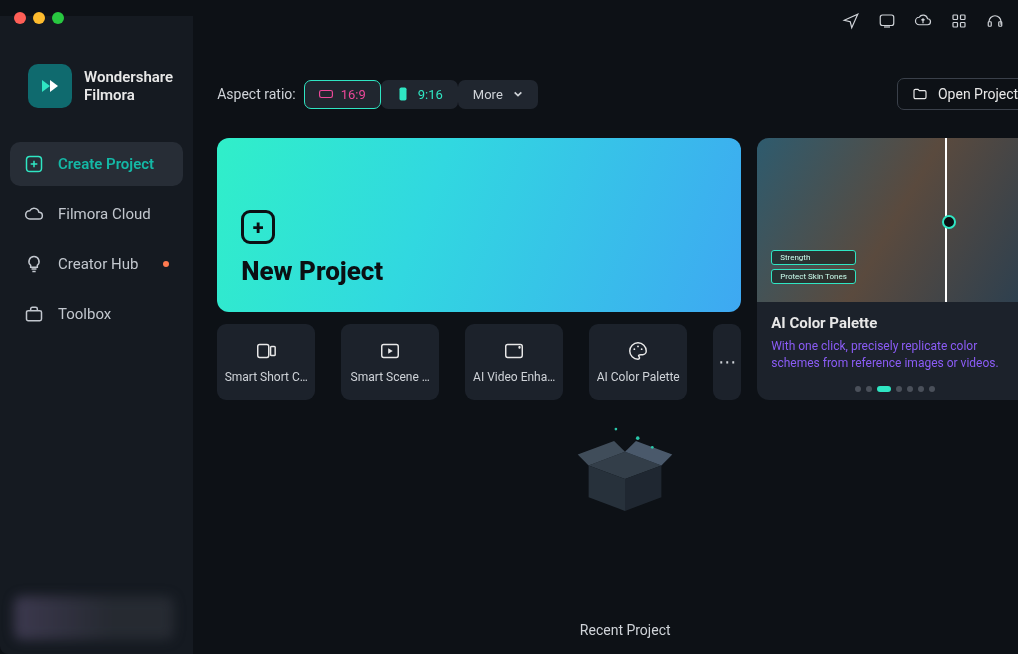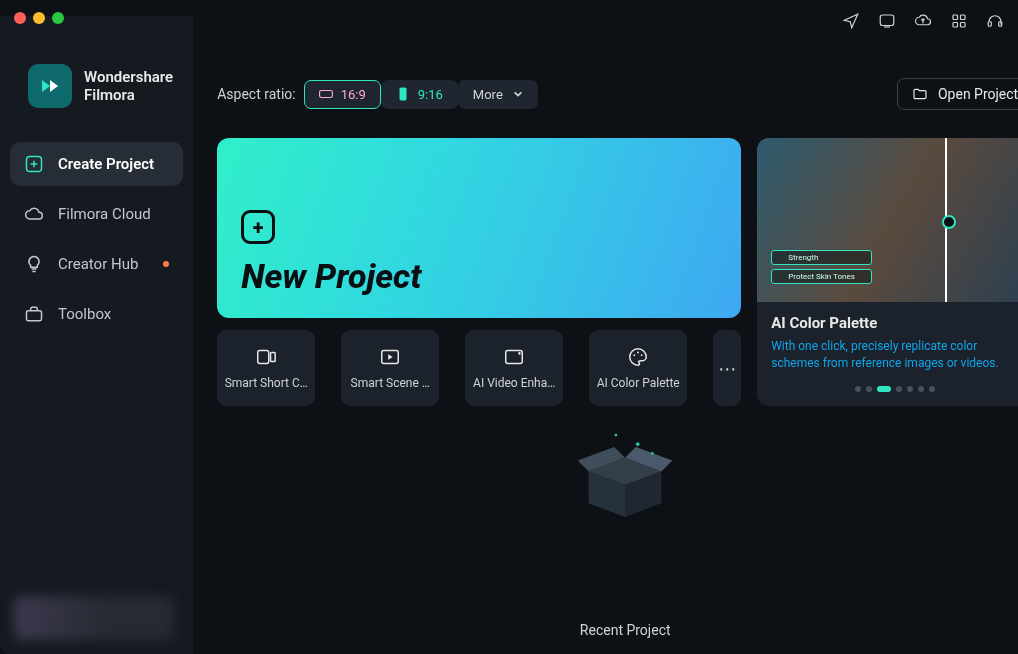--- a/index.html
+++ b/index.html
@@ -76,21 +76,21 @@
   align-items: center;
   gap: 14px;
   padding: 12px 14px;
   border-radius: 10px;
   font-size: 15px;
   color: #c2c7ce;
   cursor: pointer;
 }
 .nav-item.active {
   background: #272d36;
-  color: #ffffff;
+  color: #14b8a6;
   font-weight: 600;
 }
 .nav-item svg { width: 20px; height: 20px; stroke: currentColor; fill: none; stroke-width: 1.8; }
 .nav-item.active svg { stroke: #2fe6c3; }
 .nav-dot {
   width: 6px; height: 6px; border-radius: 50%; background: #ff7a4f; margin-left: auto;
 }
 
 .account {
   margin-top: auto;
@@ -129,21 +129,21 @@
   padding: 6px 14px;
   border-radius: 7px;
   font-size: 13px;
   background: #20262f;
   border: 1px solid transparent;
   cursor: pointer;
   color: #cfd3d8;
 }
 .ratio-btn.selected {
   border-color: #2fe6c3;
-  color: #f9a8d4;
+  color: #ec4899;
 }
 .ratio-btn svg { width: 14px; height: 14px; }
 .ratio-more { display:flex; align-items:center; gap:10px; }
 .ratio-more svg { width:10px; height:10px; stroke:#cfd3d8; fill:none; stroke-width:2;}
 .open-project {
   margin-left: auto;
   display: flex;
   align-items: center;
   gap: 10px;
   padding: 7px 14px;
@@ -177,21 +177,21 @@
   height: 34px;
   border: 3px solid #0b0f13;
   border-radius: 9px;
   display: flex;
   align-items: center;
   justify-content: center;
   font-size: 20px;
   font-weight: 800;
   margin-top: 50px;
 }
-.np-title { font-size: 34px; font-weight: 800; font-style: italic; }
+.np-title { font-size: 26px; font-weight: 800; }
 
 .feature-card {
   width: 276px;
   border-radius: 12px;
   background: #1c222b;
   overflow: hidden;
   display: flex;
   flex-direction: column;
 }
 .feature-thumb {
@@ -221,29 +221,29 @@
 .feature-thumb .tags {
   position:absolute;
   left:14px;
   bottom:18px;
   display:flex;
   flex-direction:column;
   gap:4px;
 }
 .feature-thumb .tag {
   font-size:8px;
-  padding:2px 16px;
+  padding:2px 8px;
   border:1px solid #2fe6c3;
   border-radius:3px;
   color:#cfe;
   background:rgba(10,20,20,0.5);
 }
 .feature-body { padding: 12px 14px 10px; }
 .feature-title { font-size: 15px; font-weight: 700; margin-bottom: 6px; }
-.feature-desc { font-size: 12px; color: #0ea5e9; line-height: 1.4; }
+.feature-desc { font-size: 12px; color: #8b5cf6; line-height: 1.4; }
 .feature-dots { display:flex; gap:5px; justify-content:center; padding:4px 0 8px;}
 .fdot { width:6px; height:6px; border-radius:3px; background:#4a505a;}
 .fdot.active { width:14px; background:#2fe6c3;}
 
 
 .tool-row {
   display: flex;
   gap: 26px;
   margin-top: 12px;
 }

